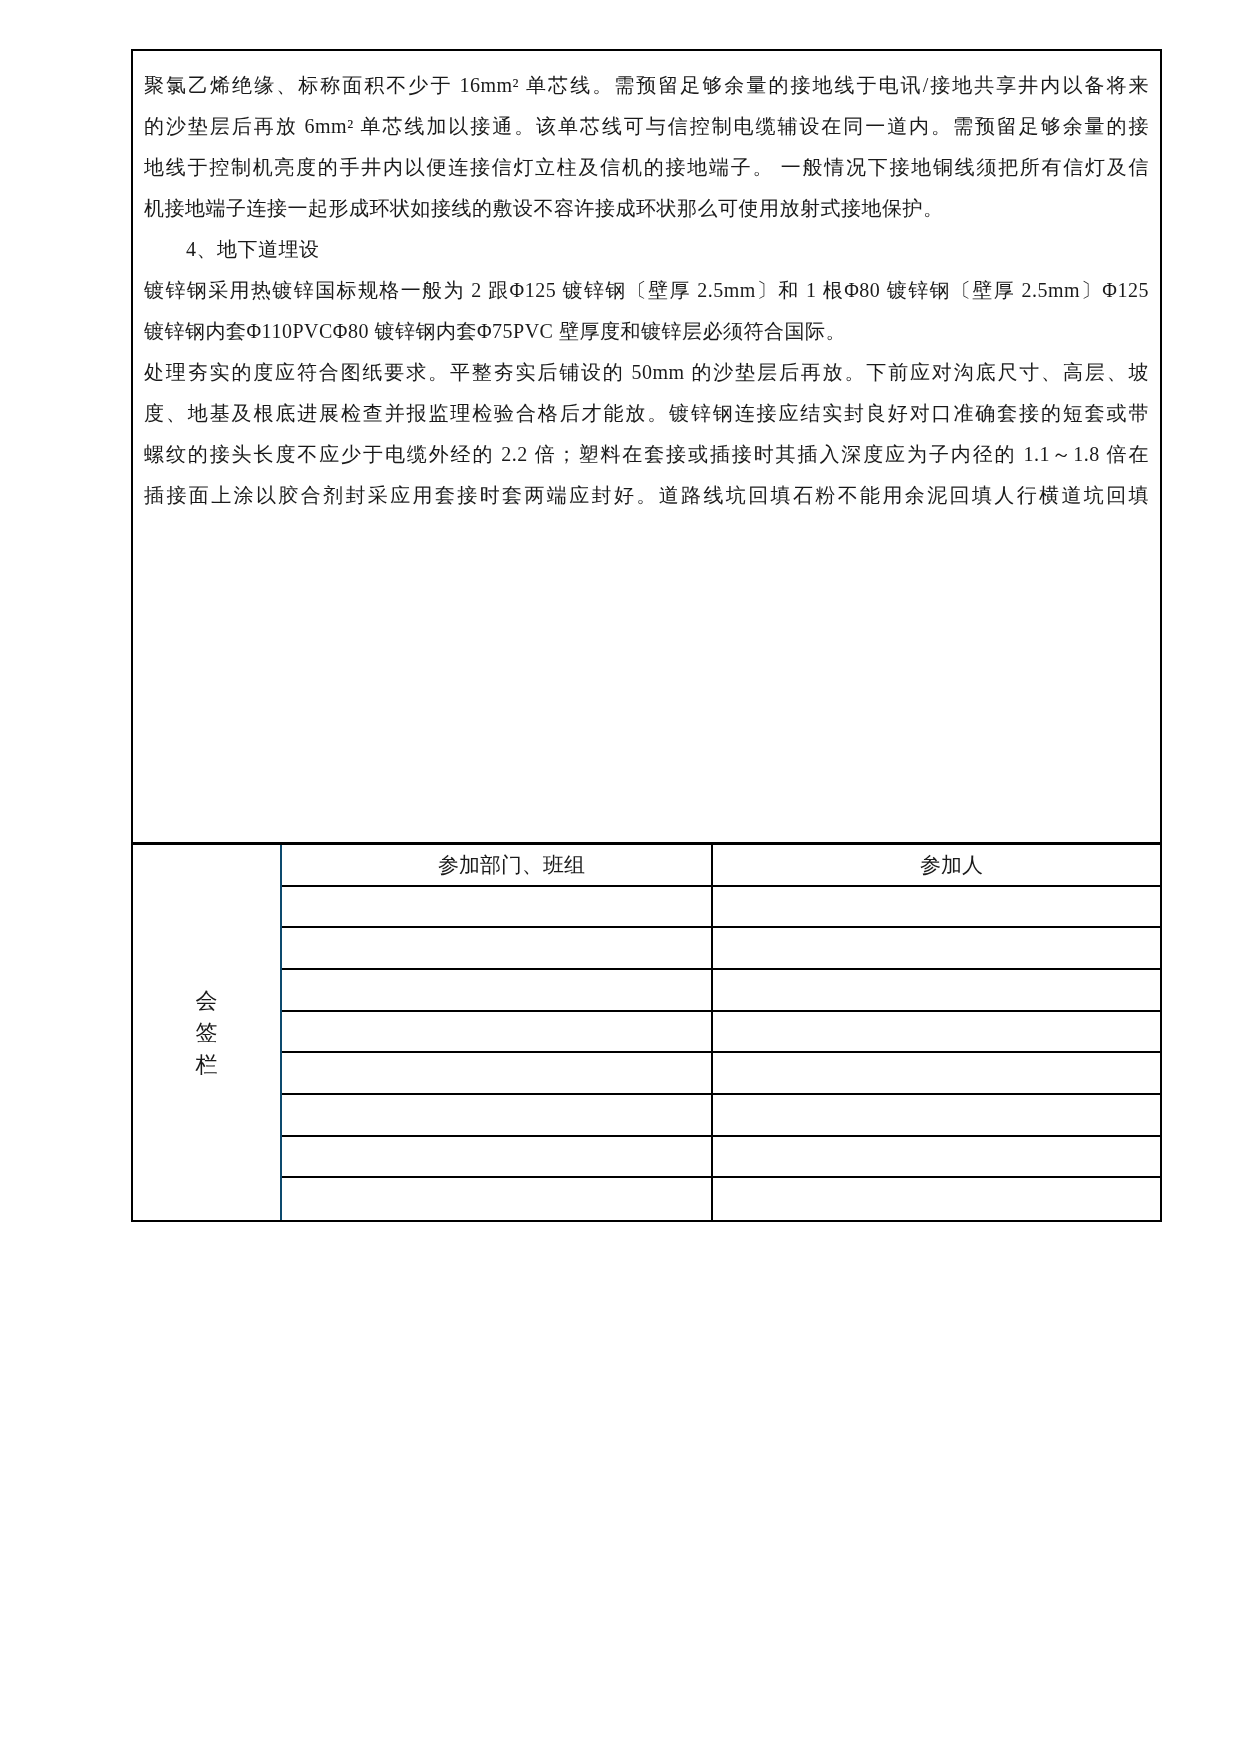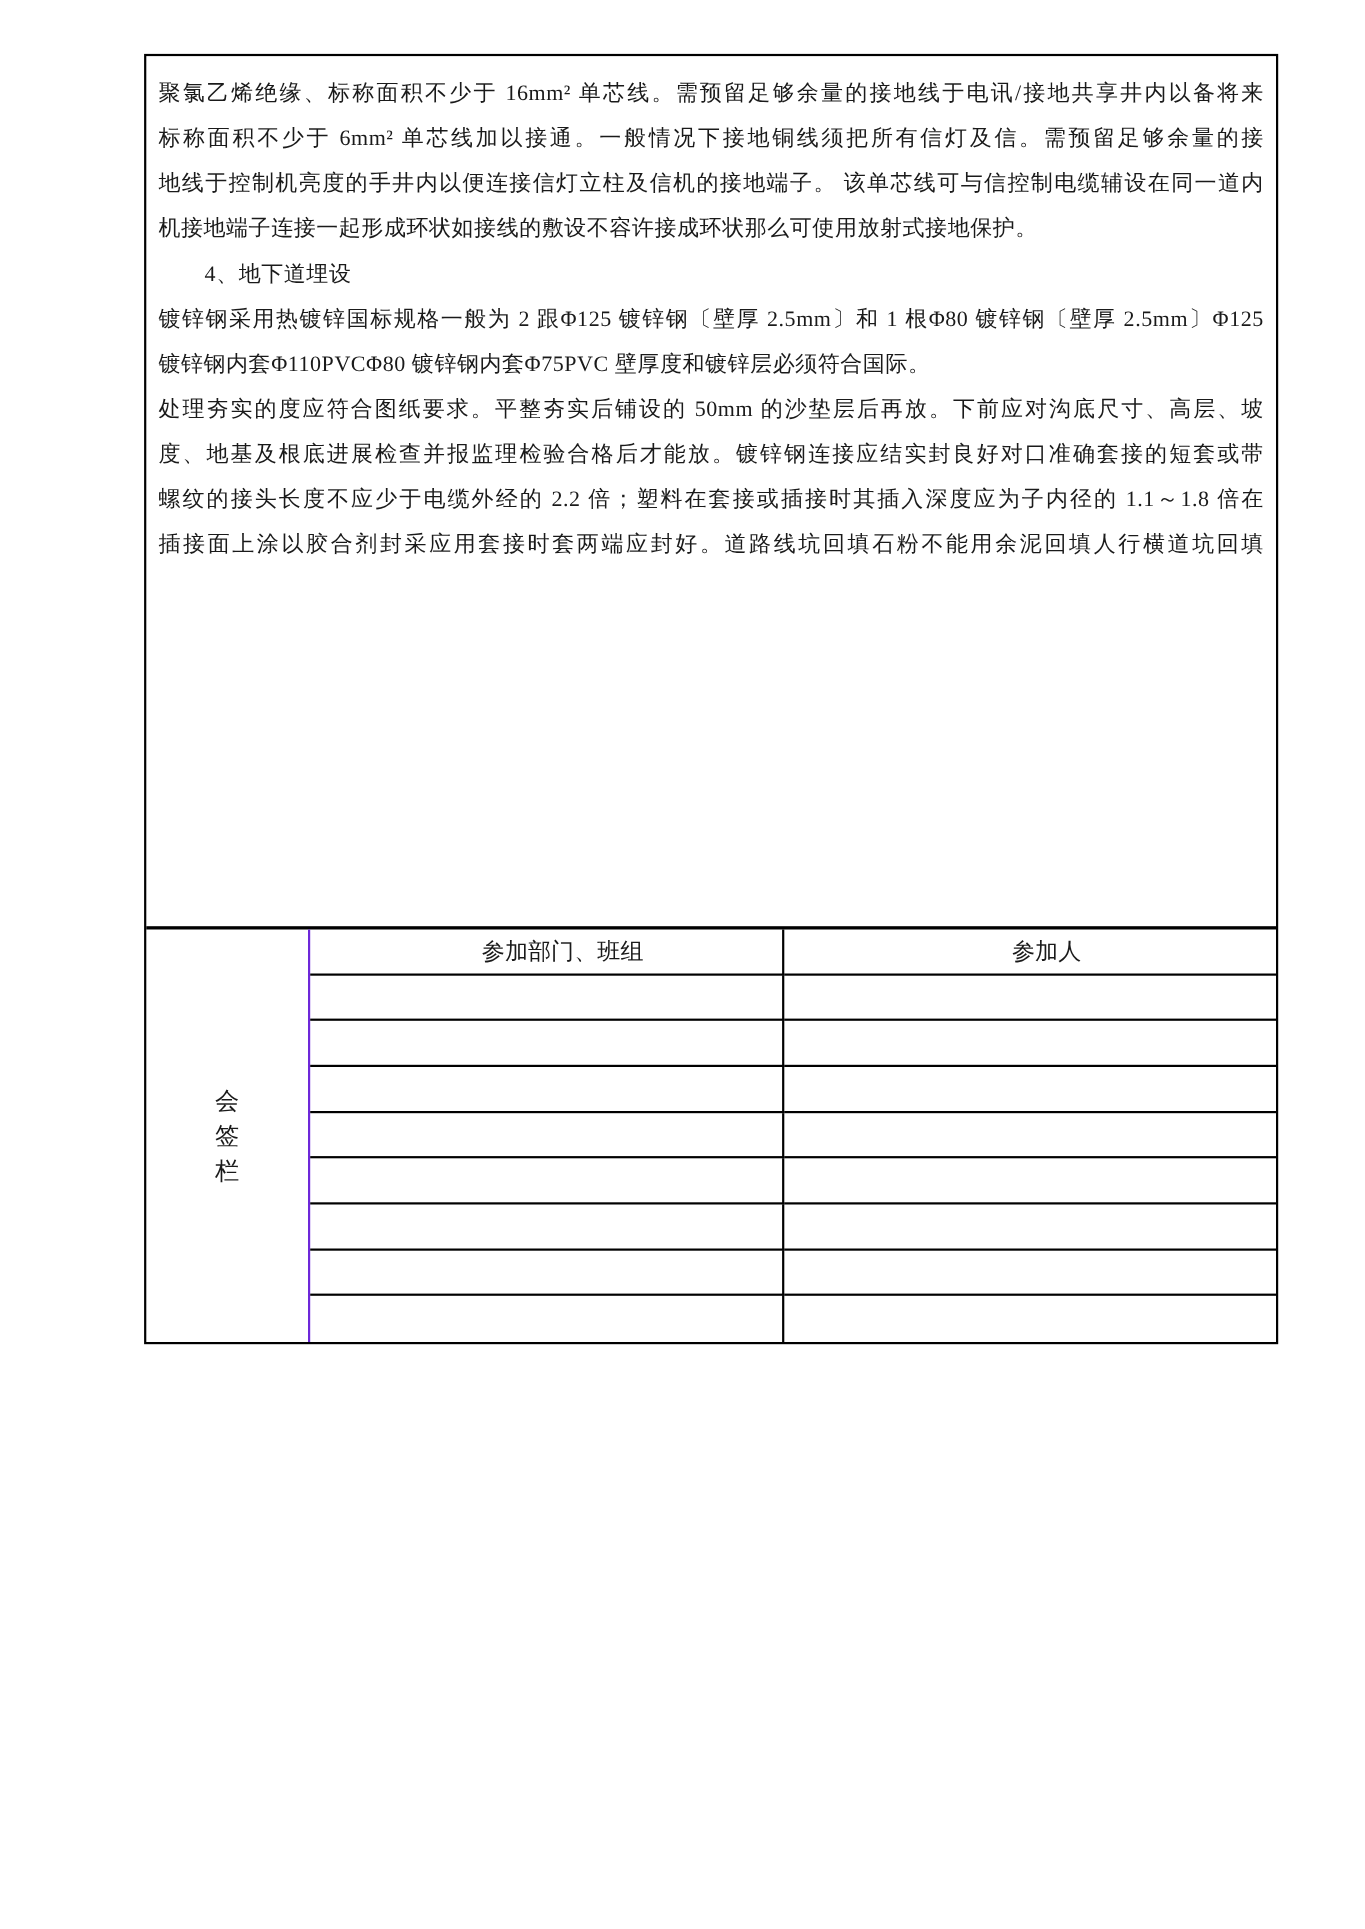--- a/index.html
+++ b/index.html
@@ -46,21 +46,21 @@
     flex: 1;
     display: grid;
     grid-template-columns: 149px 431px 1fr;
     grid-template-rows: repeat(9, 1fr);
     border-top: 3px solid #000000;
     font-size: 21px;
   }
   .label-cell {
     grid-column: 1;
     grid-row: 1 / 10;
-    border-right: 2px solid #6d28d9;
+    border-right: 2px solid #0c4a6e;
     display: flex;
     align-items: center;
     justify-content: center;
   }
   .vertical-label {
     width: 24px;
     word-break: break-all;
     text-align: center;
     line-height: 32px;
     font-size: 22px;
@@ -77,22 +77,22 @@
   .cell.r-last { border-bottom: none; }
 </style>
 </head>
 <body>
 
 <div class="page">
   <div class="doc-frame">
 
     <div class="text-area">
       <div class="ln">聚氯乙烯绝缘、标称面积不少于 16mm² 单芯线。需预留足够余量的接地线于电讯/接地共享井内以备将来</div>
-      <div class="ln">标称面积不少于 6mm² 单芯线加以接通。一般情况下接地铜线须把所有信灯及信。需预留足够余量的接</div>
-      <div class="ln">地线于控制机亮度的手井内以便连接信灯立柱及信机的接地端子。 该单芯线可与信控制电缆辅设在同一道内</div>
+      <div class="ln">的沙垫层后再放 6mm² 单芯线加以接通。该单芯线可与信控制电缆辅设在同一道内。需预留足够余量的接</div>
+      <div class="ln">地线于控制机亮度的手井内以便连接信灯立柱及信机的接地端子。 一般情况下接地铜线须把所有信灯及信</div>
       <div class="ln end">机接地端子连接一起形成环状如接线的敷设不容许接成环状那么可使用放射式接地保护。</div>
       <div class="ln end indent">4、地下道埋设</div>
       <div class="ln">镀锌钢采用热镀锌国标规格一般为 2 跟Φ125 镀锌钢〔壁厚 2.5mm〕和 1 根Φ80 镀锌钢〔壁厚 2.5mm〕Φ125</div>
       <div class="ln end">镀锌钢内套Φ110PVCΦ80 镀锌钢内套Φ75PVC 壁厚度和镀锌层必须符合国际。</div>
       <div class="ln">处理夯实的度应符合图纸要求。平整夯实后铺设的 50mm 的沙垫层后再放。下前应对沟底尺寸、高层、坡</div>
       <div class="ln">度、地基及根底进展检查并报监理检验合格后才能放。镀锌钢连接应结实封良好对口准确套接的短套或带</div>
       <div class="ln">螺纹的接头长度不应少于电缆外经的 2.2 倍；塑料在套接或插接时其插入深度应为子内径的 1.1～1.8 倍在</div>
       <div class="ln">插接面上涂以胶合剂封采应用套接时套两端应封好。道路线坑回填石粉不能用余泥回填人行横道坑回填</div>
     </div>
 

